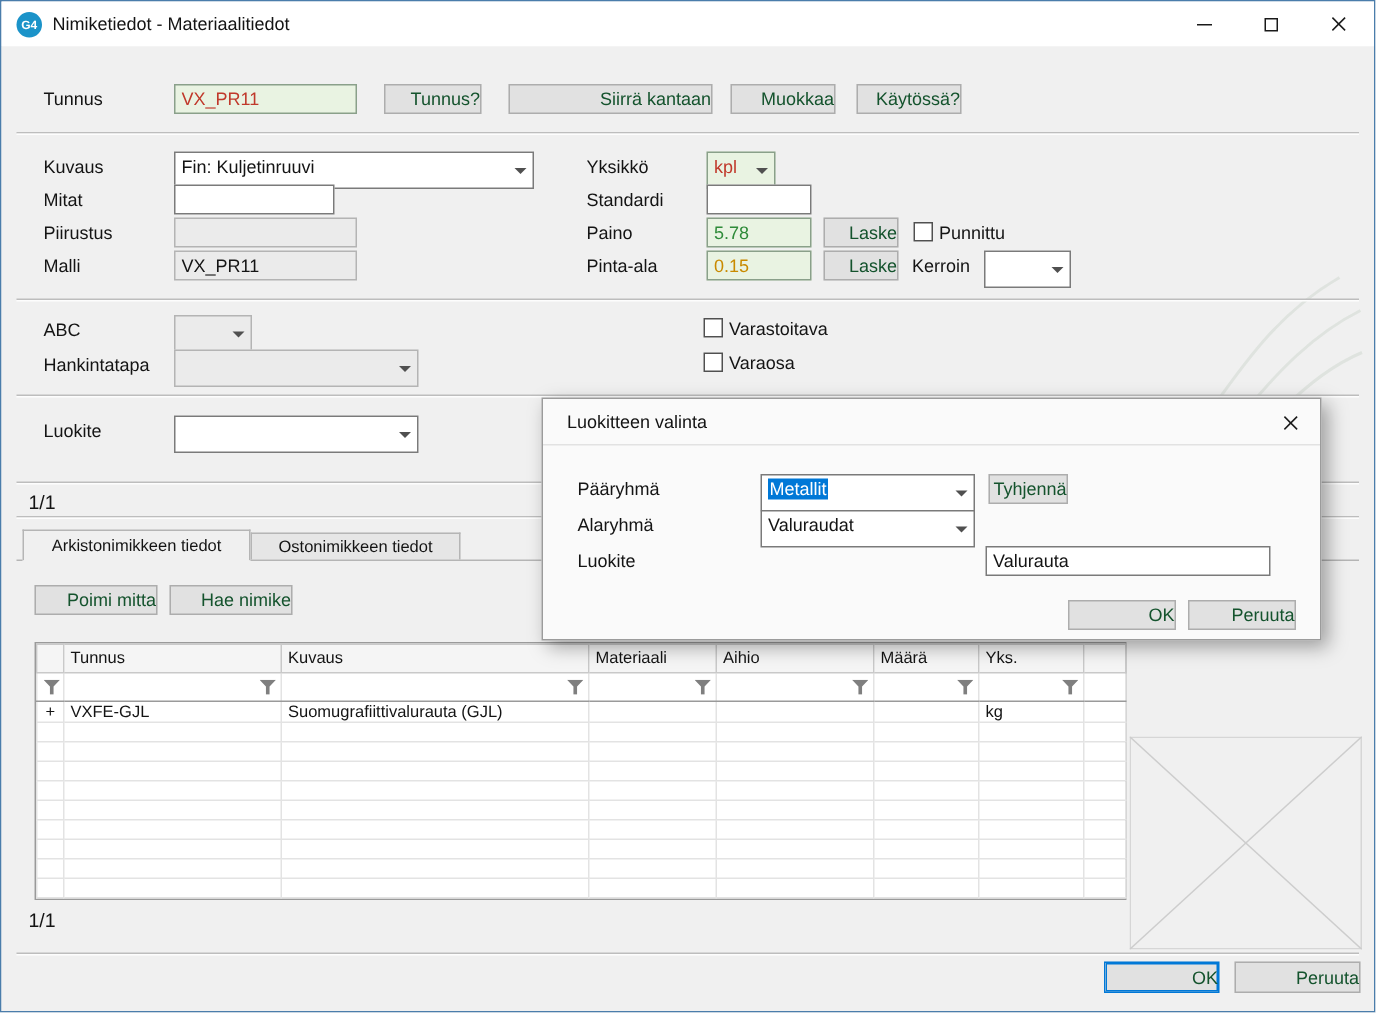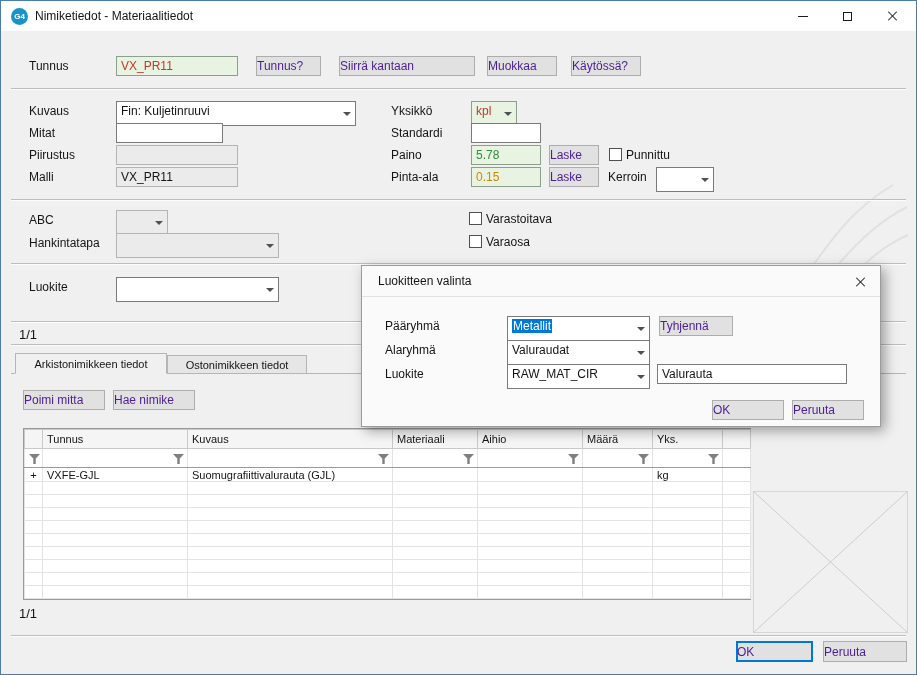--- a/index.html
+++ b/index.html
@@ -29,21 +29,21 @@
   .client{position:absolute;left:0;top:30px;right:0;bottom:0;background:#f0f0f0;overflow:hidden}
   .lbl{position:absolute;white-space:nowrap}
   .sep{position:absolute;left:10px;right:10px;height:2px;border-top:1px solid #bdbdbd;border-bottom:1px solid #fdfdfd}
   .field{position:absolute;height:20px;border:1px solid #7a7a7a;background:#fff;font:12px "Liberation Sans",sans-serif;padding:0 4px;color:#141414}
   .field.gray{background:#ebebeb;border-color:#b4b4b4}
   .field.green{background:var(--field-green-bg);border-color:#8aa08a}
   .field.red-text{color:var(--value-red)}
   .field.green-text{color:var(--value-green)}
   .field.orange-text{color:var(--value-orange)}
   .field.num{text-align:left}
-  .btn{position:absolute;height:20px;background:#e1e1e1;border:1px solid #adadad;font:12px "Liberation Sans",sans-serif;color:#4c1d95;text-align:left;padding:0}
+  .btn{position:absolute;height:20px;background:#e1e1e1;border:1px solid #adadad;font:12px "Liberation Sans",sans-serif;color:#14532d;text-align:right;padding:0}
   .btn.default{border-color:var(--accent-blue);box-shadow:inset 0 0 0 1px var(--accent-blue)}
   .combo{position:absolute;height:25px;background:#fff;border:1px solid #7a7a7a}
   .combo.gray{background:#ebebeb;border-color:#b4b4b4}
   .combo.green{background:var(--field-green-bg);border-color:#8aa08a}
   .combo-text{position:absolute;left:4px;top:2px;right:17px;white-space:nowrap;overflow:hidden}
   .combo-text.red{color:var(--value-red)}
   .combo-text.selected{right:auto;max-width:calc(100% - 20px);background:var(--selection-blue);color:#fff;padding:0 1px}
   .combo-arrow{position:absolute;right:0;top:0;bottom:0;width:16px;display:flex;align-items:center;justify-content:center}
   .combo-arrow::before{content:"";border-left:4px solid transparent;border-right:4px solid transparent;border-top:4px solid #505050}
   .checkbox{position:absolute;width:13px;height:13px;background:#fff;border:1px solid #505050}
@@ -333,33 +333,29 @@
       <span class="dialog-close">
           <span class="icon-x"></span>
         </span>
       <div class="dialog-sep"></div>
 
       <span class="lbl" style="left:23px;top:53px">Pääryhmä</span>
       <div class="combo" style="left:145px;top:50px;width:143px">
         <span class="combo-text selected">Metallit</span>
         <span class="combo-arrow"></span>
       </div>
-      <button class="btn" style="left:297px;top:50px;width:74px">Tyhjennä</button>
+      <button class="btn" style="left:297px;top:50px;width:53px">Tyhjennä</button>
 
       <span class="lbl" style="left:23px;top:77px">Alaryhmä</span>
       <div class="combo" style="left:145px;top:74px;width:143px">
         <span class="combo-text">Valuraudat</span>
         <span class="combo-arrow"></span>
       </div>
 
       <span class="lbl" style="left:23px;top:101px">Luokite</span>
-      <div class="combo" style="left:145px;top:98px;width:143px">
-        <span class="combo-text">RAW_MAT_CIR</span>
-        <span class="combo-arrow"></span>
-      </div>
       <input class="field" style="left: 295px; top: 98px; width: 190px;" readonly="" value="Valurauta">
 
       <button class="btn" style="left:350px;top:134px;width:72px">OK</button>
       <button class="btn" style="left:430px;top:134px;width:72px">Peruuta</button>
     </div>
 
   </div>
 </div>
 
 </body></html>

